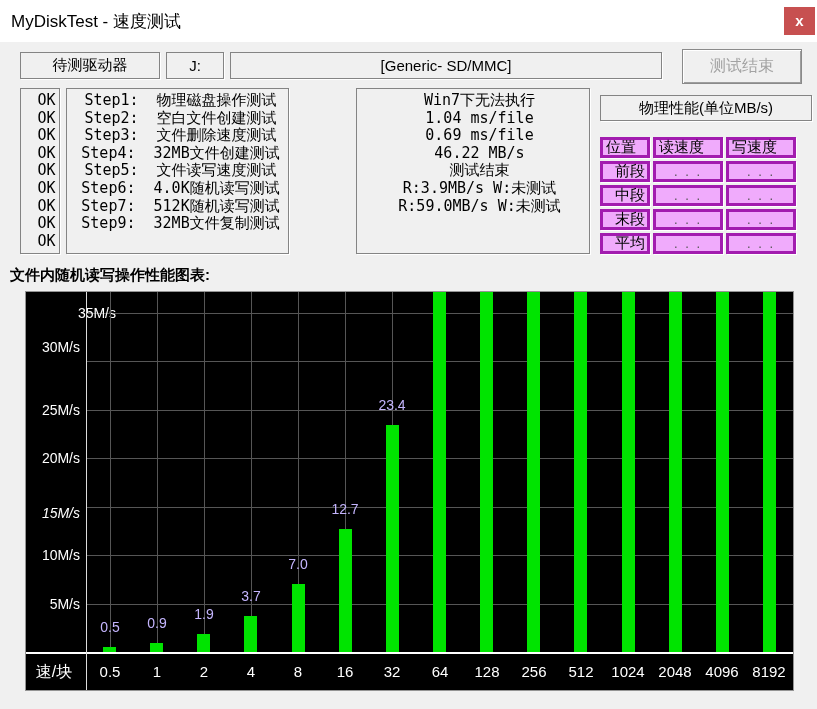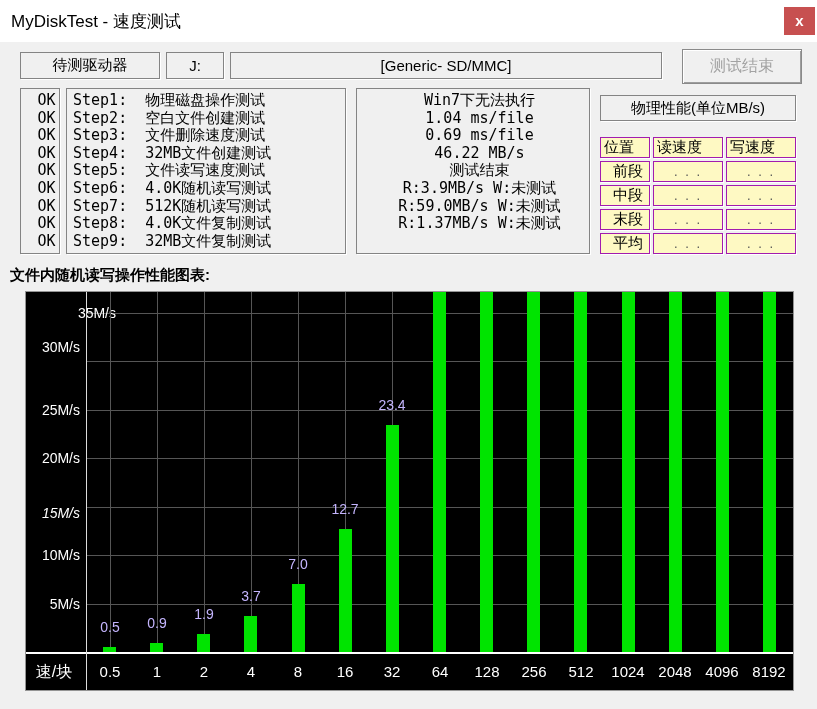--- a/index.html
+++ b/index.html
@@ -19,32 +19,32 @@
          box-shadow:1px 1px 0 #ffffff; }
   .box-center { display:flex; align-items:center; justify-content:center; font-size:15px; }
 
   .btn { position:absolute; background:#f0f0f0; border:1px solid #8a8a8a;
          box-shadow:inset 1px 1px 0 #ffffff, inset -1px -1px 0 #9d9d9d;
          color:#a3a3a3; font-size:16px; display:flex; align-items:center; justify-content:center; }
 
   .mono { font-family:"DejaVu Sans Mono","Liberation Mono",monospace;padding-left:13px; }
 
   .ok-box   { left:20px;  top:88px; width:40px;  height:166px; padding-top:3px; }
-  .steps-box{ left:66px;  top:88px; width:280px; height:166px; padding:3px 0 0 6px; }
+  .steps-box{ left:66px;  top:88px; width:223px; height:166px; padding:3px 0 0 6px;text-align:center; }
   .res-box  { left:356px; top:88px; width:234px; height:166px; padding-top:3px; }
   .mono-line { font-size:15px; line-height:17.6px; white-space:pre; }
   .ok-line   { text-align:center; }
   .res-line  { text-align:center; }
 
-  .phys-header { left:600px; top:95px; width:196px; height:26px; font-size:15px; }
+  .phys-header { left:600px; top:95px; width:212px; height:26px; font-size:15px; }
 
   .phys-table { position:absolute; left:600px; top:137px; width:196px;
                 display:grid; grid-template-columns:50px 70px 70px; column-gap:3px; row-gap:3px; }
-  .cell { height:21px; border:1px solid #a21caf; box-shadow:1px 1px 0 #ffffff;
-          background:#fef9c3; font-size:15px; display:flex; align-items:center; }
+  .cell { height:21px; border:3px solid #a21caf; box-shadow:1px 1px 0 #ffffff;
+          background:#f0abfc; font-size:15px; display:flex; align-items:center; }
   .cell-label { padding-left:12px; }
   .cell-dots  { justify-content:center; color:#555; letter-spacing:2px; font-size:13px; }
   .cell-head  { justify-content:flex-start; padding-left:3px; }
 
   .chart-heading { position:absolute; left:10px; top:266px; font-size:15px; font-weight:bold; }
 
   
   .chart { position:absolute; left:25px; top:291px; width:769px; height:400px;
            background:#000; border:1px solid #949494; }
   .chart-inner { position:relative; width:767px; height:398px; }
@@ -100,33 +100,31 @@
     </div>
 
   <div class="box steps-box mono">
       <div class="mono-line">Step1:  物理磁盘操作测试</div>
       <div class="mono-line">Step2:  空白文件创建测试</div>
       <div class="mono-line">Step3:  文件删除速度测试</div>
       <div class="mono-line">Step4:  32MB文件创建测试</div>
       <div class="mono-line">Step5:  文件读写速度测试</div>
       <div class="mono-line">Step6:  4.0K随机读写测试</div>
       <div class="mono-line">Step7:  512K随机读写测试</div>
-      <div class="mono-line">Step8:  4.0K文件复制测试</div>
       <div class="mono-line">Step9:  32MB文件复制测试</div>
     </div>
 
   <div class="box res-box mono">
       <div class="mono-line res-line">Win7下无法执行</div>
       <div class="mono-line res-line">1.04 ms/file</div>
       <div class="mono-line res-line">0.69 ms/file</div>
       <div class="mono-line res-line">46.22 MB/s</div>
       <div class="mono-line res-line">测试结束</div>
       <div class="mono-line res-line">R:3.9MB/s W:未测试</div>
       <div class="mono-line res-line">R:59.0MB/s W:未测试</div>
-      <div class="mono-line res-line">R:1.37MB/s W:未测试</div>
     </div>
 
   <div class="box box-center phys-header">
     <span>物理性能(单位MB/s)</span>
   </div>
 
   <div class="phys-table">
       <div class="cell cell-head">位置</div>
       <div class="cell cell-head">读速度</div>
       <div class="cell cell-head">写速度</div>

